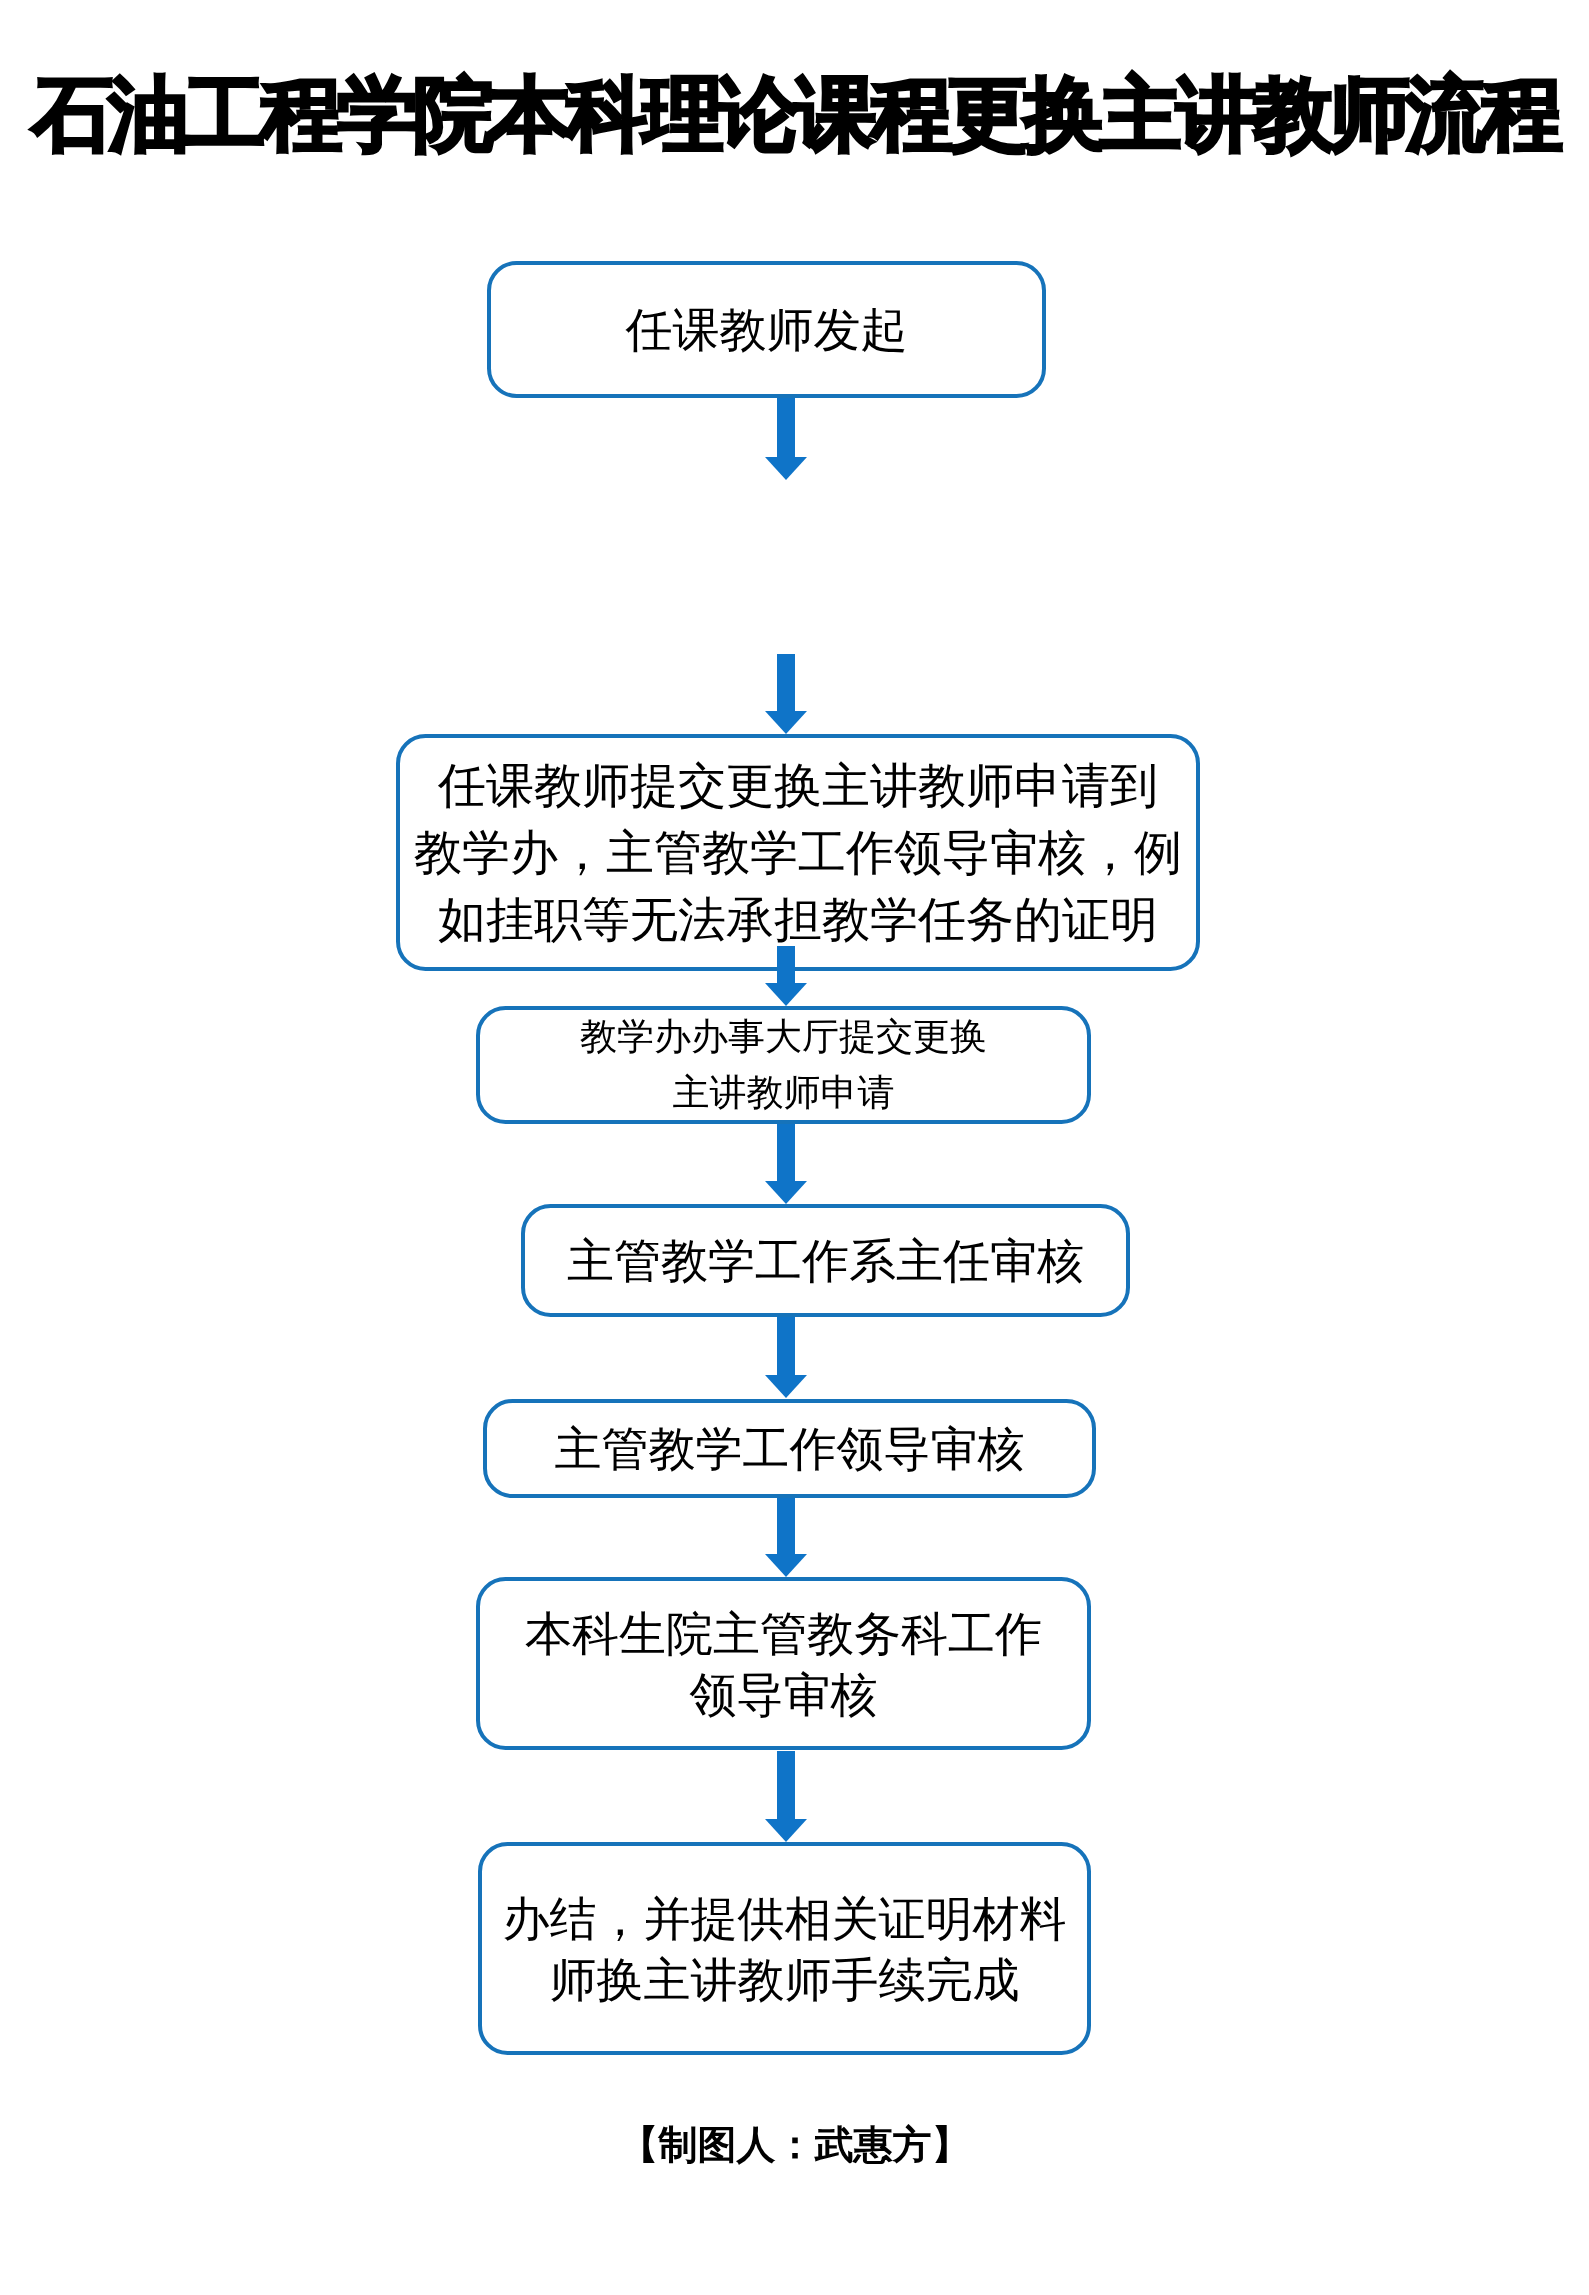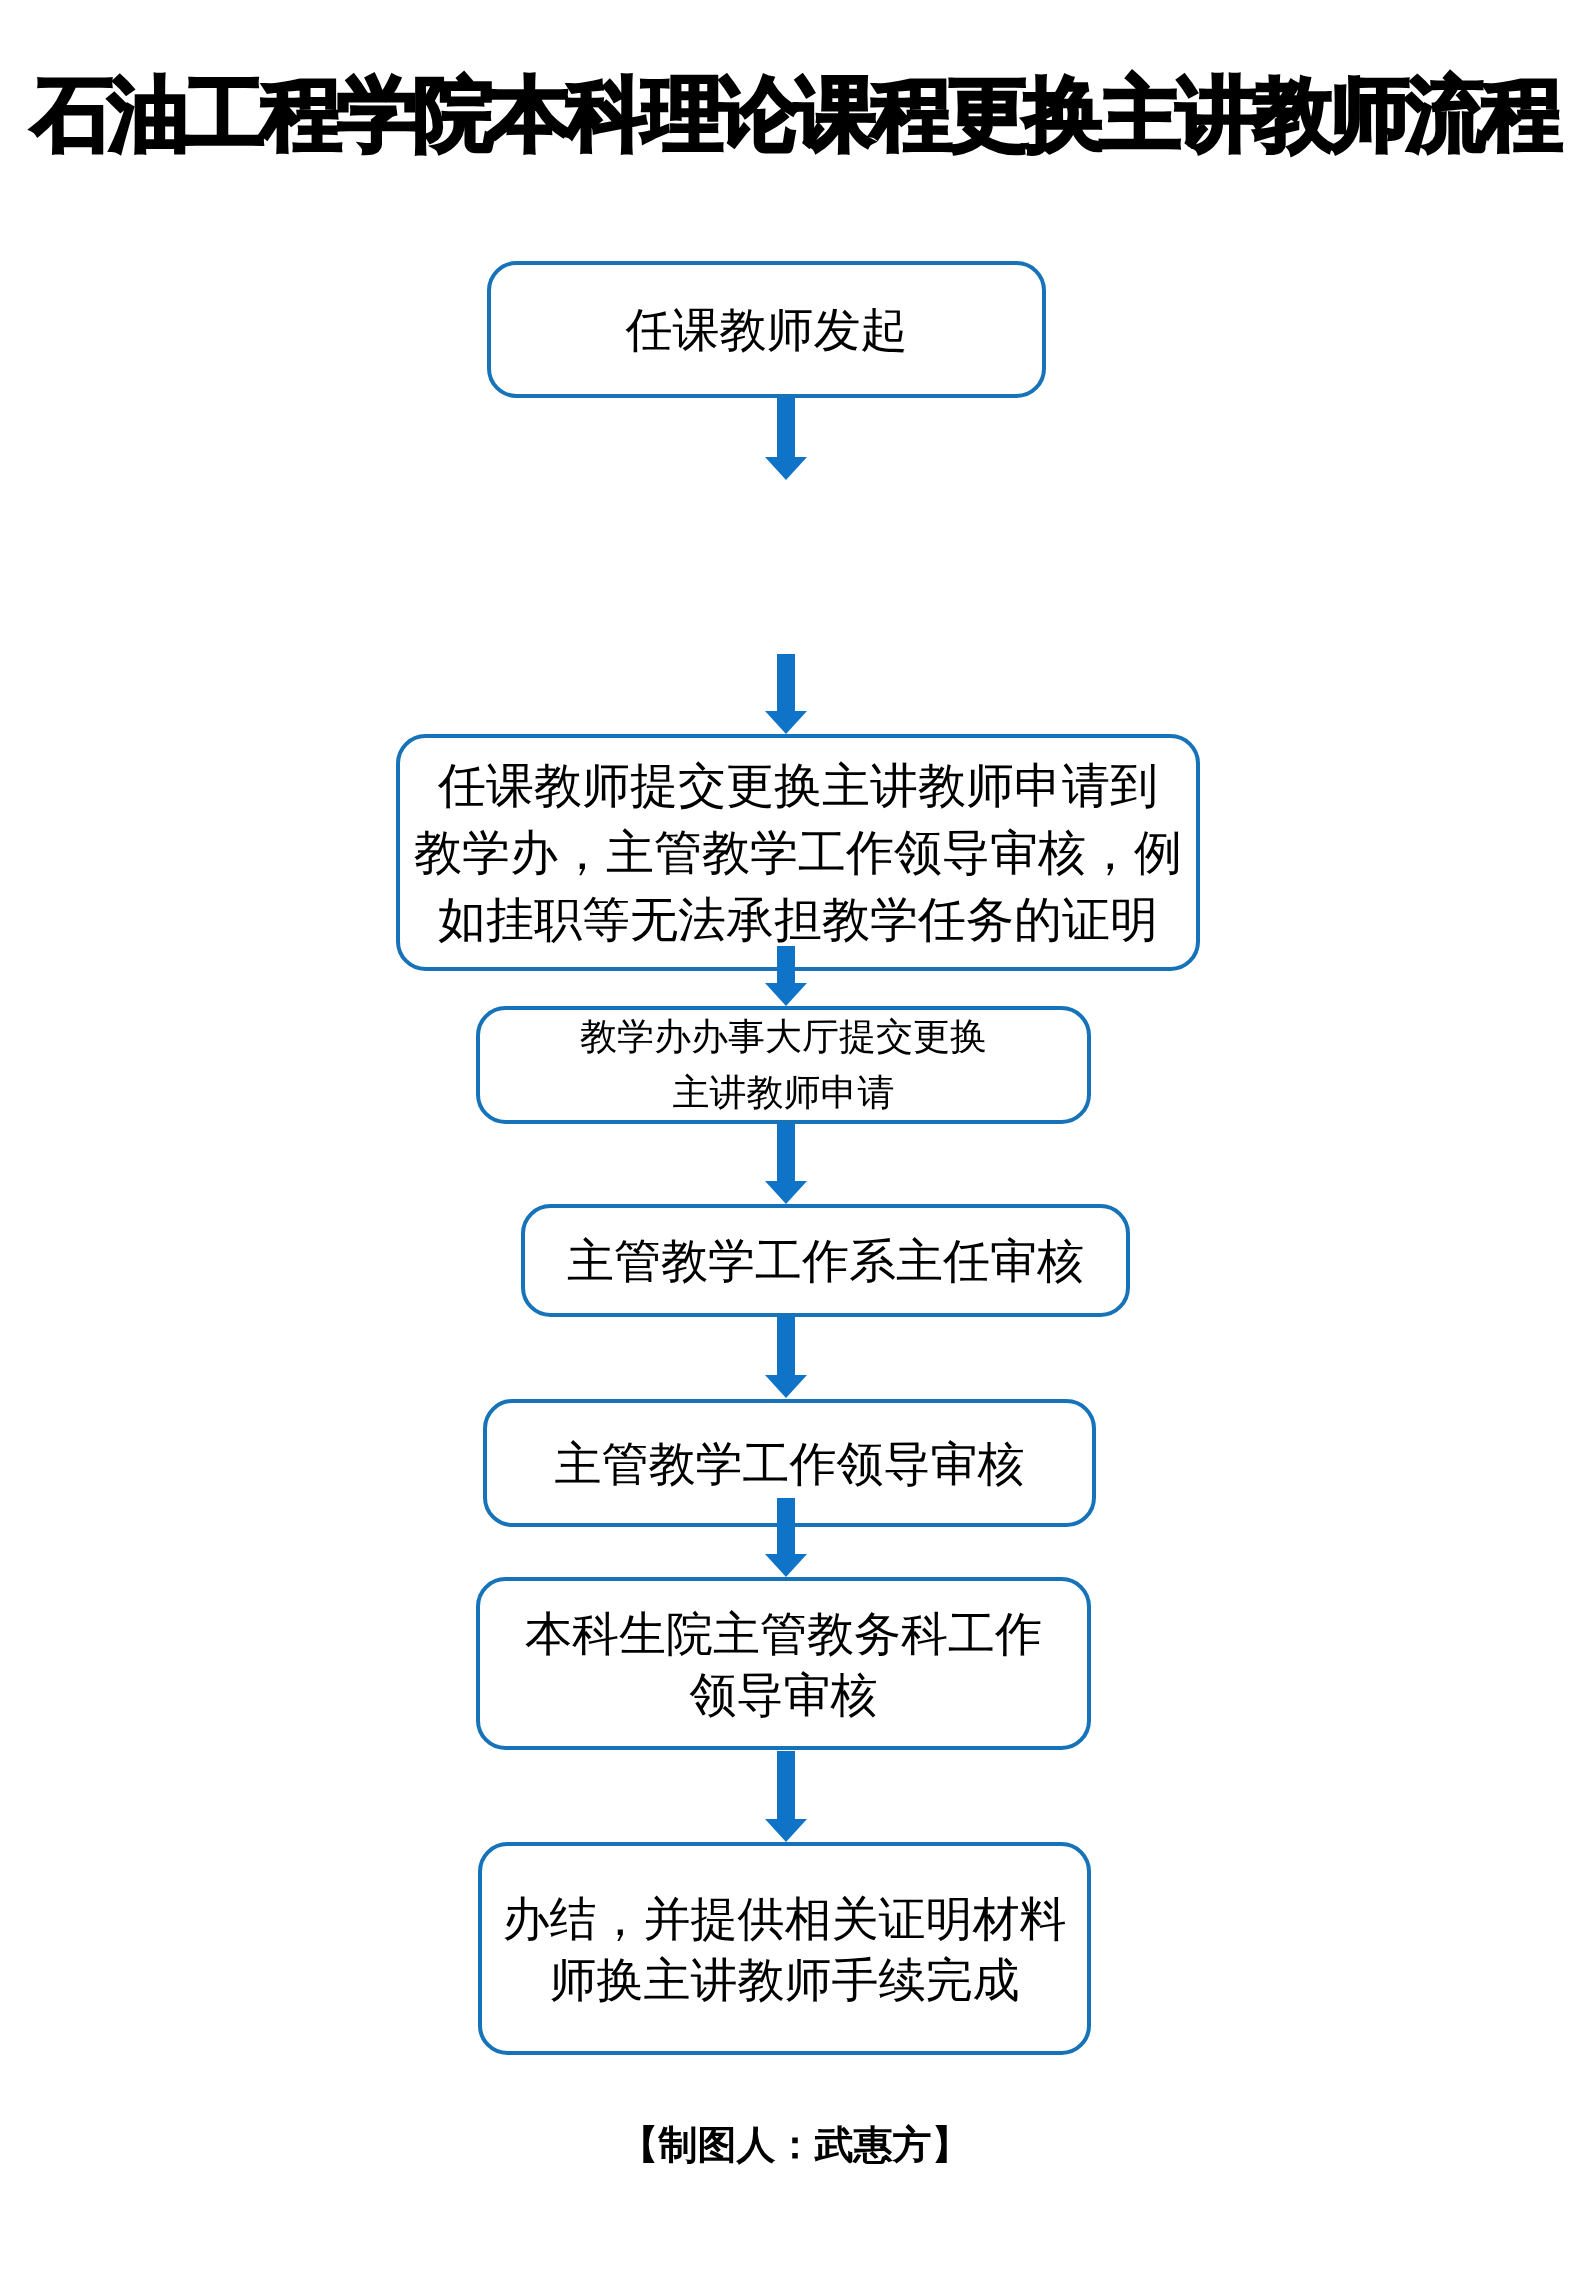--- a/index.html
+++ b/index.html
@@ -52,21 +52,21 @@
     line-height: 61px;
     color: var(--text);
     white-space: nowrap;
   }
   
   .b1 { left: 487px; top: 261px; width: 559px;  height: 137px; }
   .b2 { left: 396px; top: 481px; width: 804px; height: 173px; }
   .b3 { left: 396px; top: 734px; width: 804px; height: 237px; }
   .b4 { left: 476px; top: 1006px; width: 615px; height: 118px; }
   .b5 { left: 478px; top: 1204px; width: 609px; height: 113px; margin-left: 43px; }
-  .b6 { left: 483px; top: 1399px; width: 613px; height: 128px; }
+  .b6 { left: 483px; top: 1399px; width: 613px; height: 99px; }
   .b7 { left: 476px; top: 1577px; width: 615px; height: 173px; text-align: right; }
   .b8 { left: 478px; top: 1842px; width: 613px; height: 213px; }
   .b4 .line { line-height: 56px; font-size: 37px; }
   .b2 .line { line-height: 57px; }
   .b3 .line { line-height: 67px; font-size: 48px; }
   
   .arrow {
     position: absolute;
     left: 765px;          
     width: 42px;

